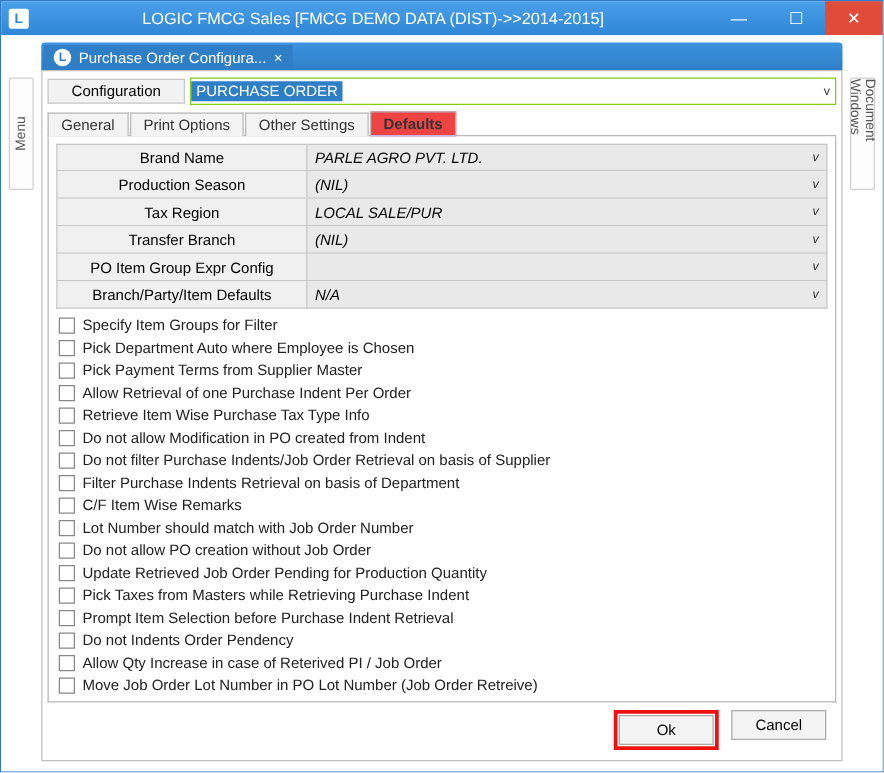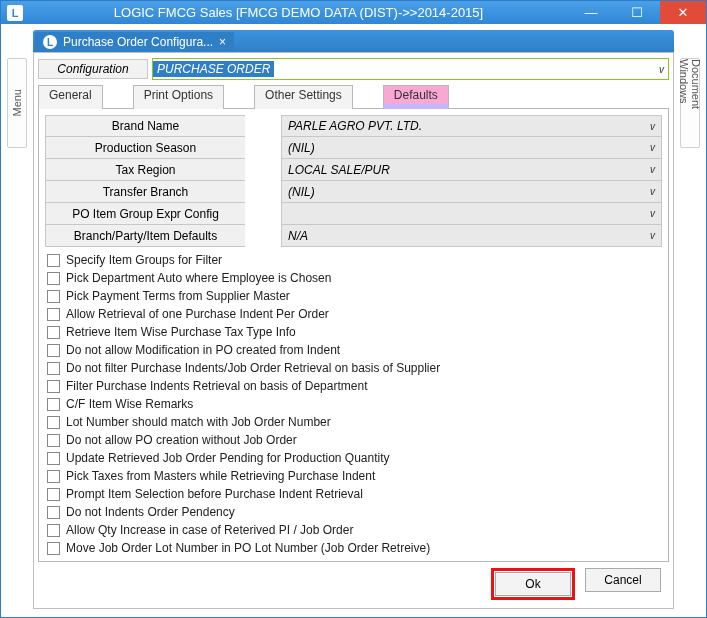--- a/index.html
+++ b/index.html
@@ -79,57 +79,55 @@
   .doc-tab .doc-close { color: #fff; font-size: 12px; }
   .panel {
     border: 1px solid #bfbfbf;
     flex: 1; display: flex; flex-direction: column;
     background: #fff;
     padding: 4px 4px 6px 4px;
   }
   .config-row {
     display: flex; align-items: center; gap: 4px;
     padding: 1px 0 2px 0;
-    font-style: italic;
   }
   .config-label-cell {
     width: 110px; border: 1px solid #c7c7c7; background: #f2f2f2;
     font-size: 12px; text-align: center; padding: 2px 0;
   }
   .config-select {
     flex: 1; border: 1px solid #84cc16; background: #fff;
     display: flex; align-items: center; justify-content: space-between;
     height: 22px; padding: 0 4px 0 0;
   }
   .config-select .value {
     background: #2f7fc7; color: #fff; font-size: 12px;
     padding: 1px 4px;
   }
   .chev { font-size: 10px; color: #333; }
   .tab-strip {
-    display: flex; font-size: 12px;
+    display: flex; align-items: flex-end; font-size: 12px;
     margin-top: 2px;
     border-bottom: 1px solid #b8b8b8;
-    gap: 29px;
   }
   .tab {
     border: 1px solid #b8b8b8; border-bottom: none;
     padding: 2px 10px; margin-right: 1px;
     background: #f3f3f3; color: #333;
     position: relative; top: 1px;
   }
-  .tab.active { background: #f9a8d4; border-bottom: 5px solid #c4b5fd; }
+  .tab.active { background: #ef4444; border-bottom: 1px solid #c4b5fd; font-weight: bold; }
   .tab-body {
     border: 1px solid #b8b8b8; border-top: none;
     flex: 1; padding: 6px 6px 4px 6px;
     overflow: hidden;
     display: flex; flex-direction: column;
   }
   .form-grid { }
-  .form-row { display: flex; height: 22px; gap: 36px; }
+  .form-row { display: flex; height: 22px; }
   .form-label {
     width: 200px; border: 1px solid #c7c7c7; border-right: none;
     background: #f0f0f0; font-size: 12px;
     display: flex; align-items: center; justify-content: center;
   }
   .form-select {
     flex: 1; border: 1px solid #c7c7c7;
     background: #e9e9e9;
     display: flex; align-items: center; justify-content: space-between;
     padding: 0 6px; font-size: 12px; font-style: italic;

